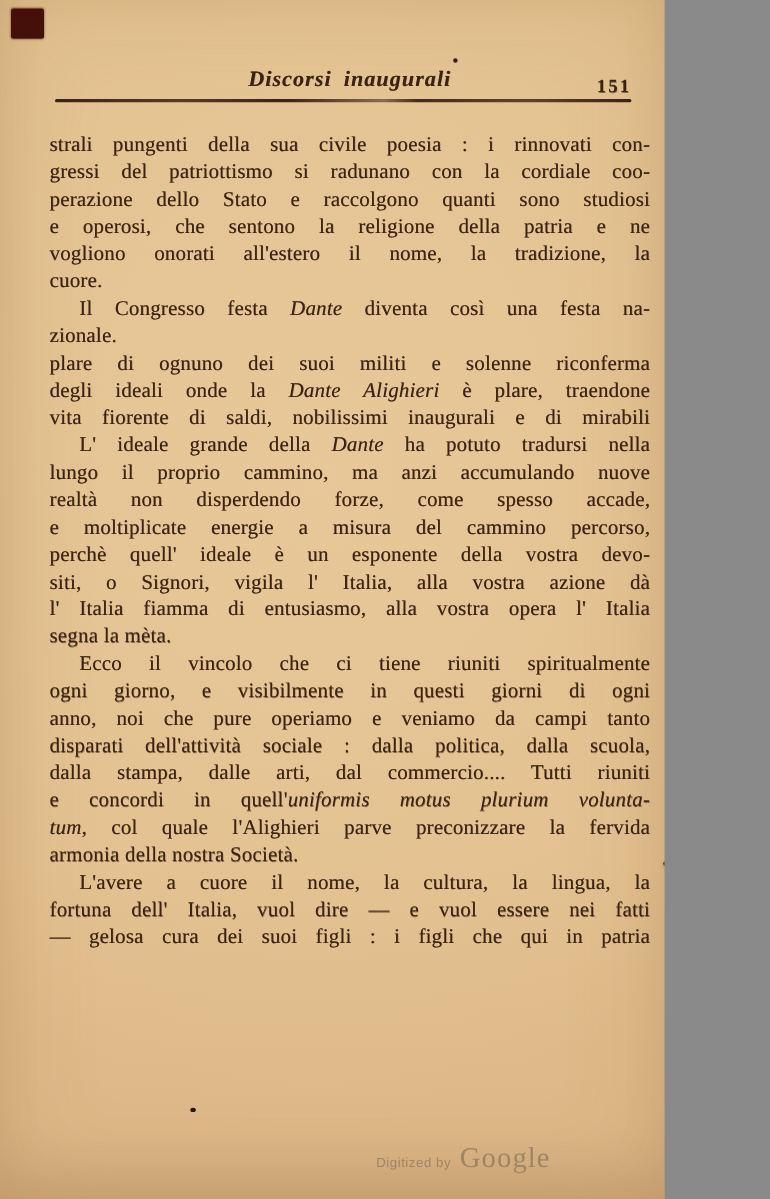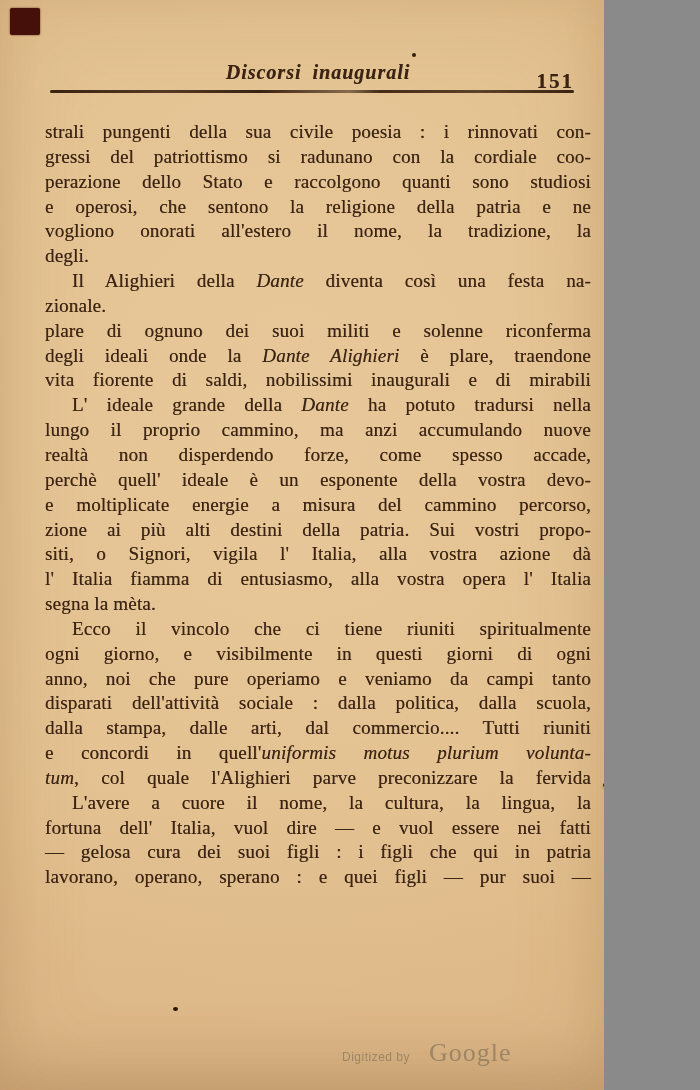--- a/index.html
+++ b/index.html
@@ -19,38 +19,38 @@
     background:#45100a;border-radius:2px;box-shadow:0 0 2px rgba(69,16,10,.8);}
   .speck{position:absolute;background:#331d0e;border-radius:50%;}
   .speck.s1{left:412px;top:53px;width:4px;height:4px;}
   .speck.s2{left:603px;top:783px;width:4px;height:4px;box-shadow:0 2px 3px rgba(120,90,60,.55);}
   .speck.s3{left:173px;top:1007px;width:5px;height:4px;background:#271509;}
   .speck.s4{left:654px;top:56px;width:3px;height:3px;opacity:.35;}
   
   .running-head{position:absolute;left:45px;top:61px;width:546px;text-align:center;
     font-size:20px;font-style:italic;font-weight:bold;letter-spacing:1px;word-spacing:5px;}
   .page-number{position:absolute;top:69px;left:474px;width:100px;text-align:right;
-    font-size:21px;font-weight:bold;letter-spacing:2px;}
+    font-size:17px;font-weight:bold;letter-spacing:2px;}
   .head-rule{position:absolute;left:50px;top:90px;width:524px;height:3px;
     background:linear-gradient(90deg,
       rgba(58,35,18,1) 0%,rgba(58,35,18,.85) 22%,rgba(58,35,18,1) 40%,
       rgba(58,35,18,.55) 57%,rgba(58,35,18,.95) 63%,rgba(58,35,18,.8) 82%,rgba(58,35,18,1) 100%);
     border-radius:2px;}
   
   .text-block{position:absolute;left:45px;top:120px;width:546px;
     font-size:19px;line-height:24.85px;letter-spacing:0.2px;}
   .line{text-align:justify;white-space:normal;}
   .line.j{text-align-last:justify;}
   .line.ind{padding-left:27px;}
   .it{font-style:italic;margin-top:28px;}
   
   .watermark{position:absolute;left:342px;top:1038px;display:flex;align-items:baseline;
     color:#9d8565;text-shadow:none;}
   .digitized{font-family:"Liberation Sans","DejaVu Sans",sans-serif;font-size:12px;letter-spacing:.5px;}
-  .glogo{font-family:"Liberation Serif","DejaVu Serif",serif;font-size:26px;margin-left:19px;letter-spacing:1px;}
+  .glogo{font-family:"Liberation Serif","DejaVu Serif",serif;font-size:26px;margin-left:8px;letter-spacing:1px;}
 </style>
 </head>
 <body>
 
 <div class="page">
 
   <div class="corner-square"></div>
   <div class="speck s1"></div>
   <div class="speck s2"></div>
   <div class="speck s3"></div>
@@ -60,56 +60,55 @@
   <div class="page-number ink">151</div>
   <div class="head-rule"></div>
 
   <div class="text-block ink">
       <div>
         <div class="line j"><span>strali pungenti della sua civile poesia : i rinnovati con-</span></div>
         <div class="line j"><span>gressi del patriottismo si radunano con la cordiale coo-</span></div>
         <div class="line j"><span>perazione dello Stato e raccolgono quanti sono studiosi</span></div>
         <div class="line j"><span>e operosi, che sentono la religione della patria e ne</span></div>
         <div class="line j"><span>vogliono onorati all'estero il nome, la tradizione, la</span></div>
-        <div class="line"><span>degli.</span></div>
+        <div class="line"><span>cuore.</span></div>
       </div>
       <div>
-        <div class="line j ind"><span>Il Alighieri della </span><span class="it">Dante</span><span> diventa così una festa na-</span></div>
+        <div class="line j ind"><span>Il Congresso festa </span><span class="it">Dante</span><span> diventa così una festa na-</span></div>
         <div class="line"><span>zionale.</span></div>
       </div>
       <div>
         <div class="line j"><span>plare di ognuno dei suoi militi e solenne riconferma</span></div>
         <div class="line j"><span>degli ideali onde la </span><span class="it">Dante Alighieri</span><span> è plare, traendone</span></div>
         <div class="line j"><span>vita fiorente di saldi, nobilissimi inaugurali e di mirabili</span></div>
       </div>
       <div>
         <div class="line j ind"><span>L' ideale grande della </span><span class="it">Dante</span><span> ha potuto tradursi nella</span></div>
         <div class="line j"><span>lungo il proprio cammino, ma anzi accumulando nuove</span></div>
         <div class="line j"><span>realtà non disperdendo forze, come spesso accade,</span></div>
+        <div class="line j"><span>e moltiplicate energie a misura del cammino percorso,</span></div>
         <div class="line j"><span>perchè quell' ideale è un esponente della vostra devo-</span></div>
-        <div class="line j"><span>e moltiplicate energie a misura del cammino percorso,</span></div>
-        <div class="line j"><span>zione ai più alti destini della patria. Sui vostri propo-</span></div>
         <div class="line j"><span>siti, o Signori, vigila l' Italia, alla vostra azione dà</span></div>
         <div class="line j"><span>l' Italia fiamma di entusiasmo, alla vostra opera l' Italia</span></div>
         <div class="line"><span>segna la mèta.</span></div>
       </div>
       <div>
         <div class="line j ind"><span>Ecco il vincolo che ci tiene riuniti spiritualmente</span></div>
         <div class="line j"><span>ogni giorno, e visibilmente in questi giorni di ogni</span></div>
         <div class="line j"><span>anno, noi che pure operiamo e veniamo da campi tanto</span></div>
         <div class="line j"><span>disparati dell'attività sociale : dalla politica, dalla scuola,</span></div>
         <div class="line j"><span>dalla stampa, dalle arti, dal commercio.... Tutti riuniti</span></div>
         <div class="line j"><span>e concordi in quell'</span><span class="it">uniformis motus plurium volunta-</span></div>
         <div class="line j"><span class="it">tum</span><span>, col quale l'Alighieri parve preconizzare la fervida</span></div>
+        <div class="line"><span>armonia della nostra Società.</span></div>
       </div>
       <div>
         <div class="line j ind"><span>L'avere a cuore il nome, la cultura, la lingua, la</span></div>
         <div class="line j"><span>fortuna dell' Italia, vuol dire — e vuol essere nei fatti</span></div>
         <div class="line j"><span>— gelosa cura dei suoi figli : i figli che qui in patria</span></div>
-        <div class="line j"><span>lavorano, operano, sperano : e quei figli — pur suoi —</span></div>
       </div>
     </div>
 
   <div class="watermark">
     <span class="digitized">Digitized by</span>
     <span class="glogo">Google</span>
   </div>
 
 </div>
 

